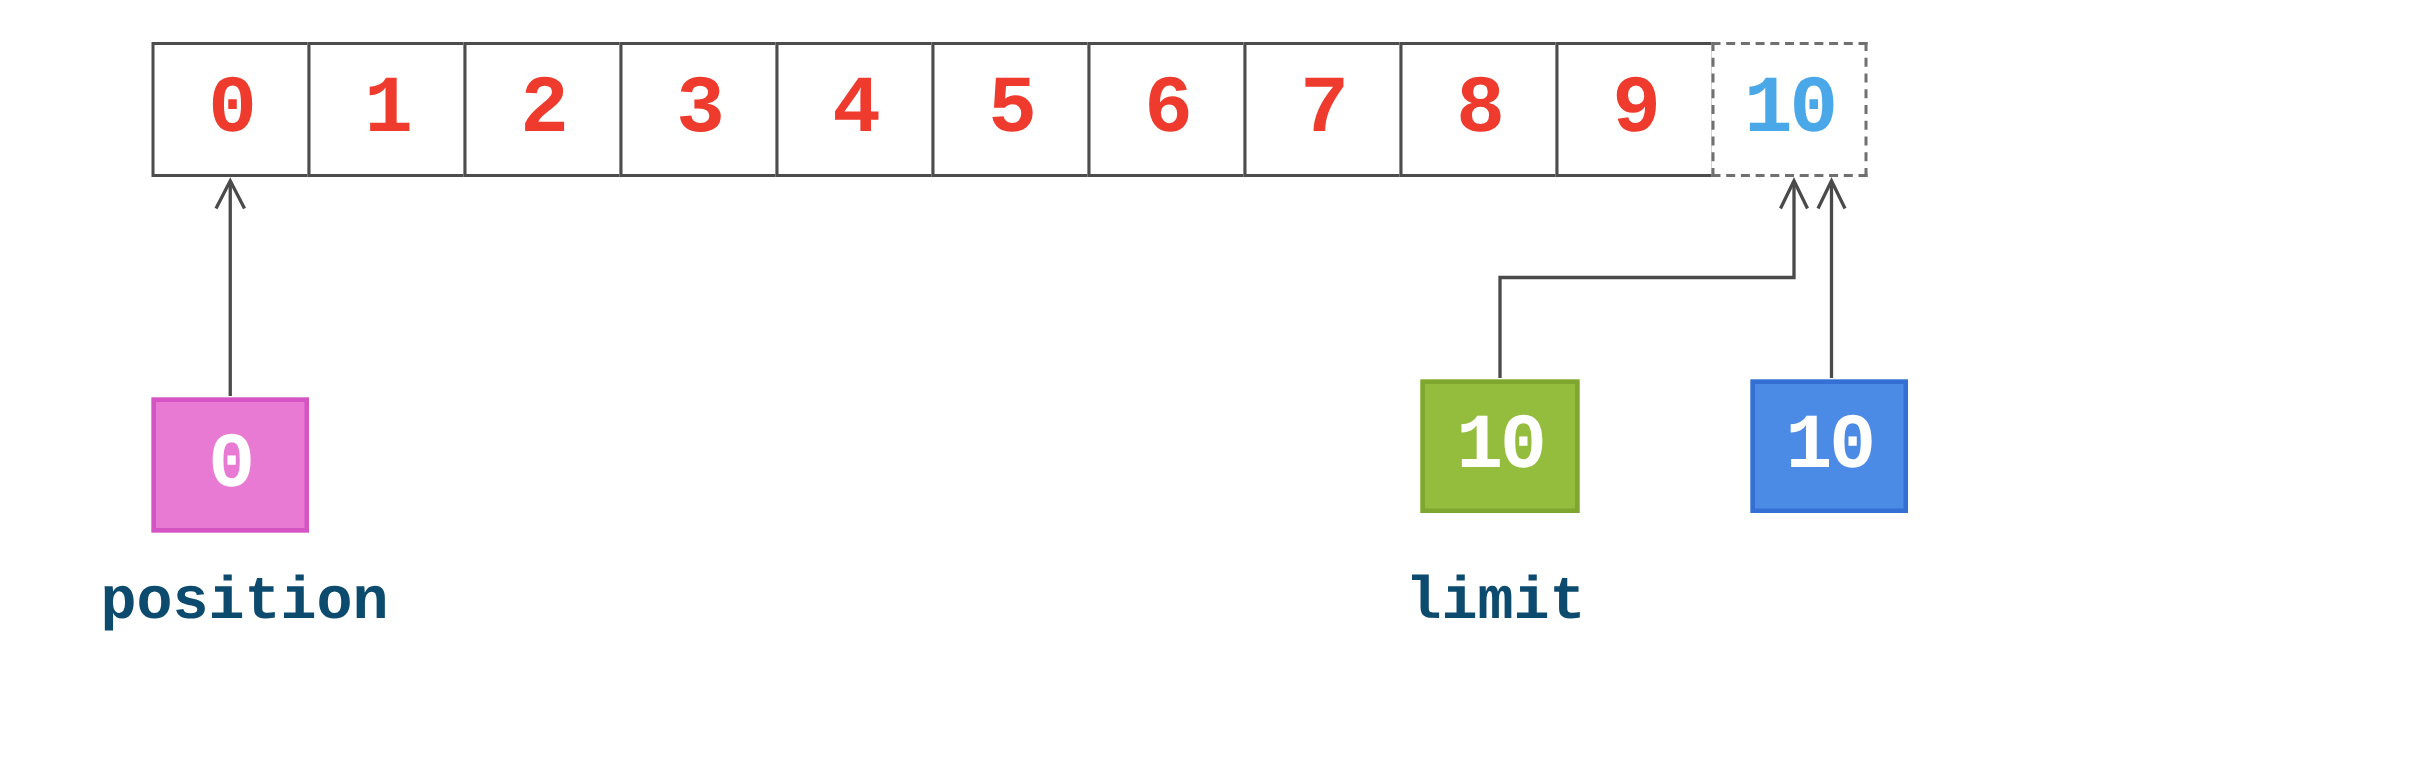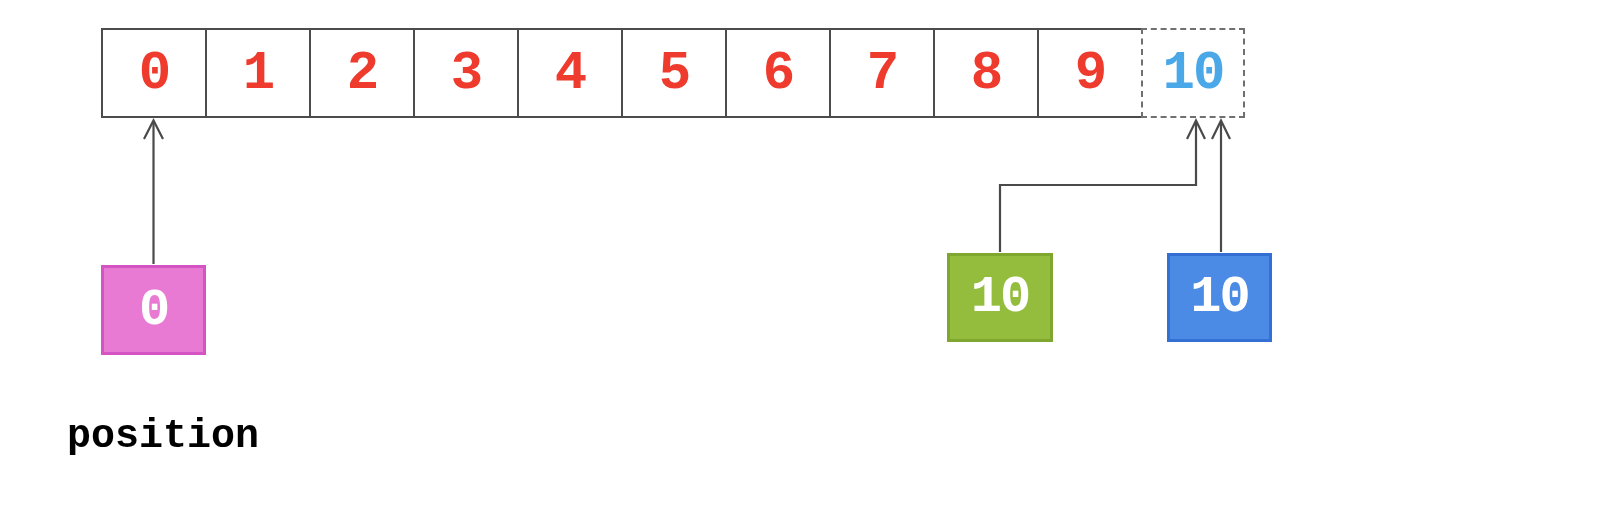--- a/index.html
+++ b/index.html
@@ -64,25 +64,25 @@
     left: 947px; top: 253px; width: 106px; height: 89px;
     background: #94bd3e; border: 3px solid #7fa72f;
   }
   .ptr-box.capacity {
     left: 1167px; top: 253px; width: 105px; height: 89px;
     background: #4b8be6; border: 3px solid #3470d4;
   }
   
   .ptr-label {
     position: absolute;
-    top: 414px;
+    top: 380px;
     transform: translateX(-50%);
     font-size: 40px;
     font-weight: bold;
-    color: #000000;
+    color: #0c4a6e;
     white-space: nowrap;
   }
   .ptr-label.position { left: 163px; }
   .ptr-label.limit    { left: 997px; }
   .ptr-label.capacity { left: 1215px; }
   
   .overlay {
     position: absolute;
     left: 0; top: 0;
     width: 1622px;
@@ -158,14 +158,15 @@
     <span>0</span>
   </div>
   <div class="ptr-box limit">
     <span>10</span>
   </div>
   <div class="ptr-box capacity">
     <span>10</span>
   </div>
 
   <div class="ptr-label position">position</div>
+  <div class="ptr-label limit">limit</div>
 
 </div>
 
 </body></html>

